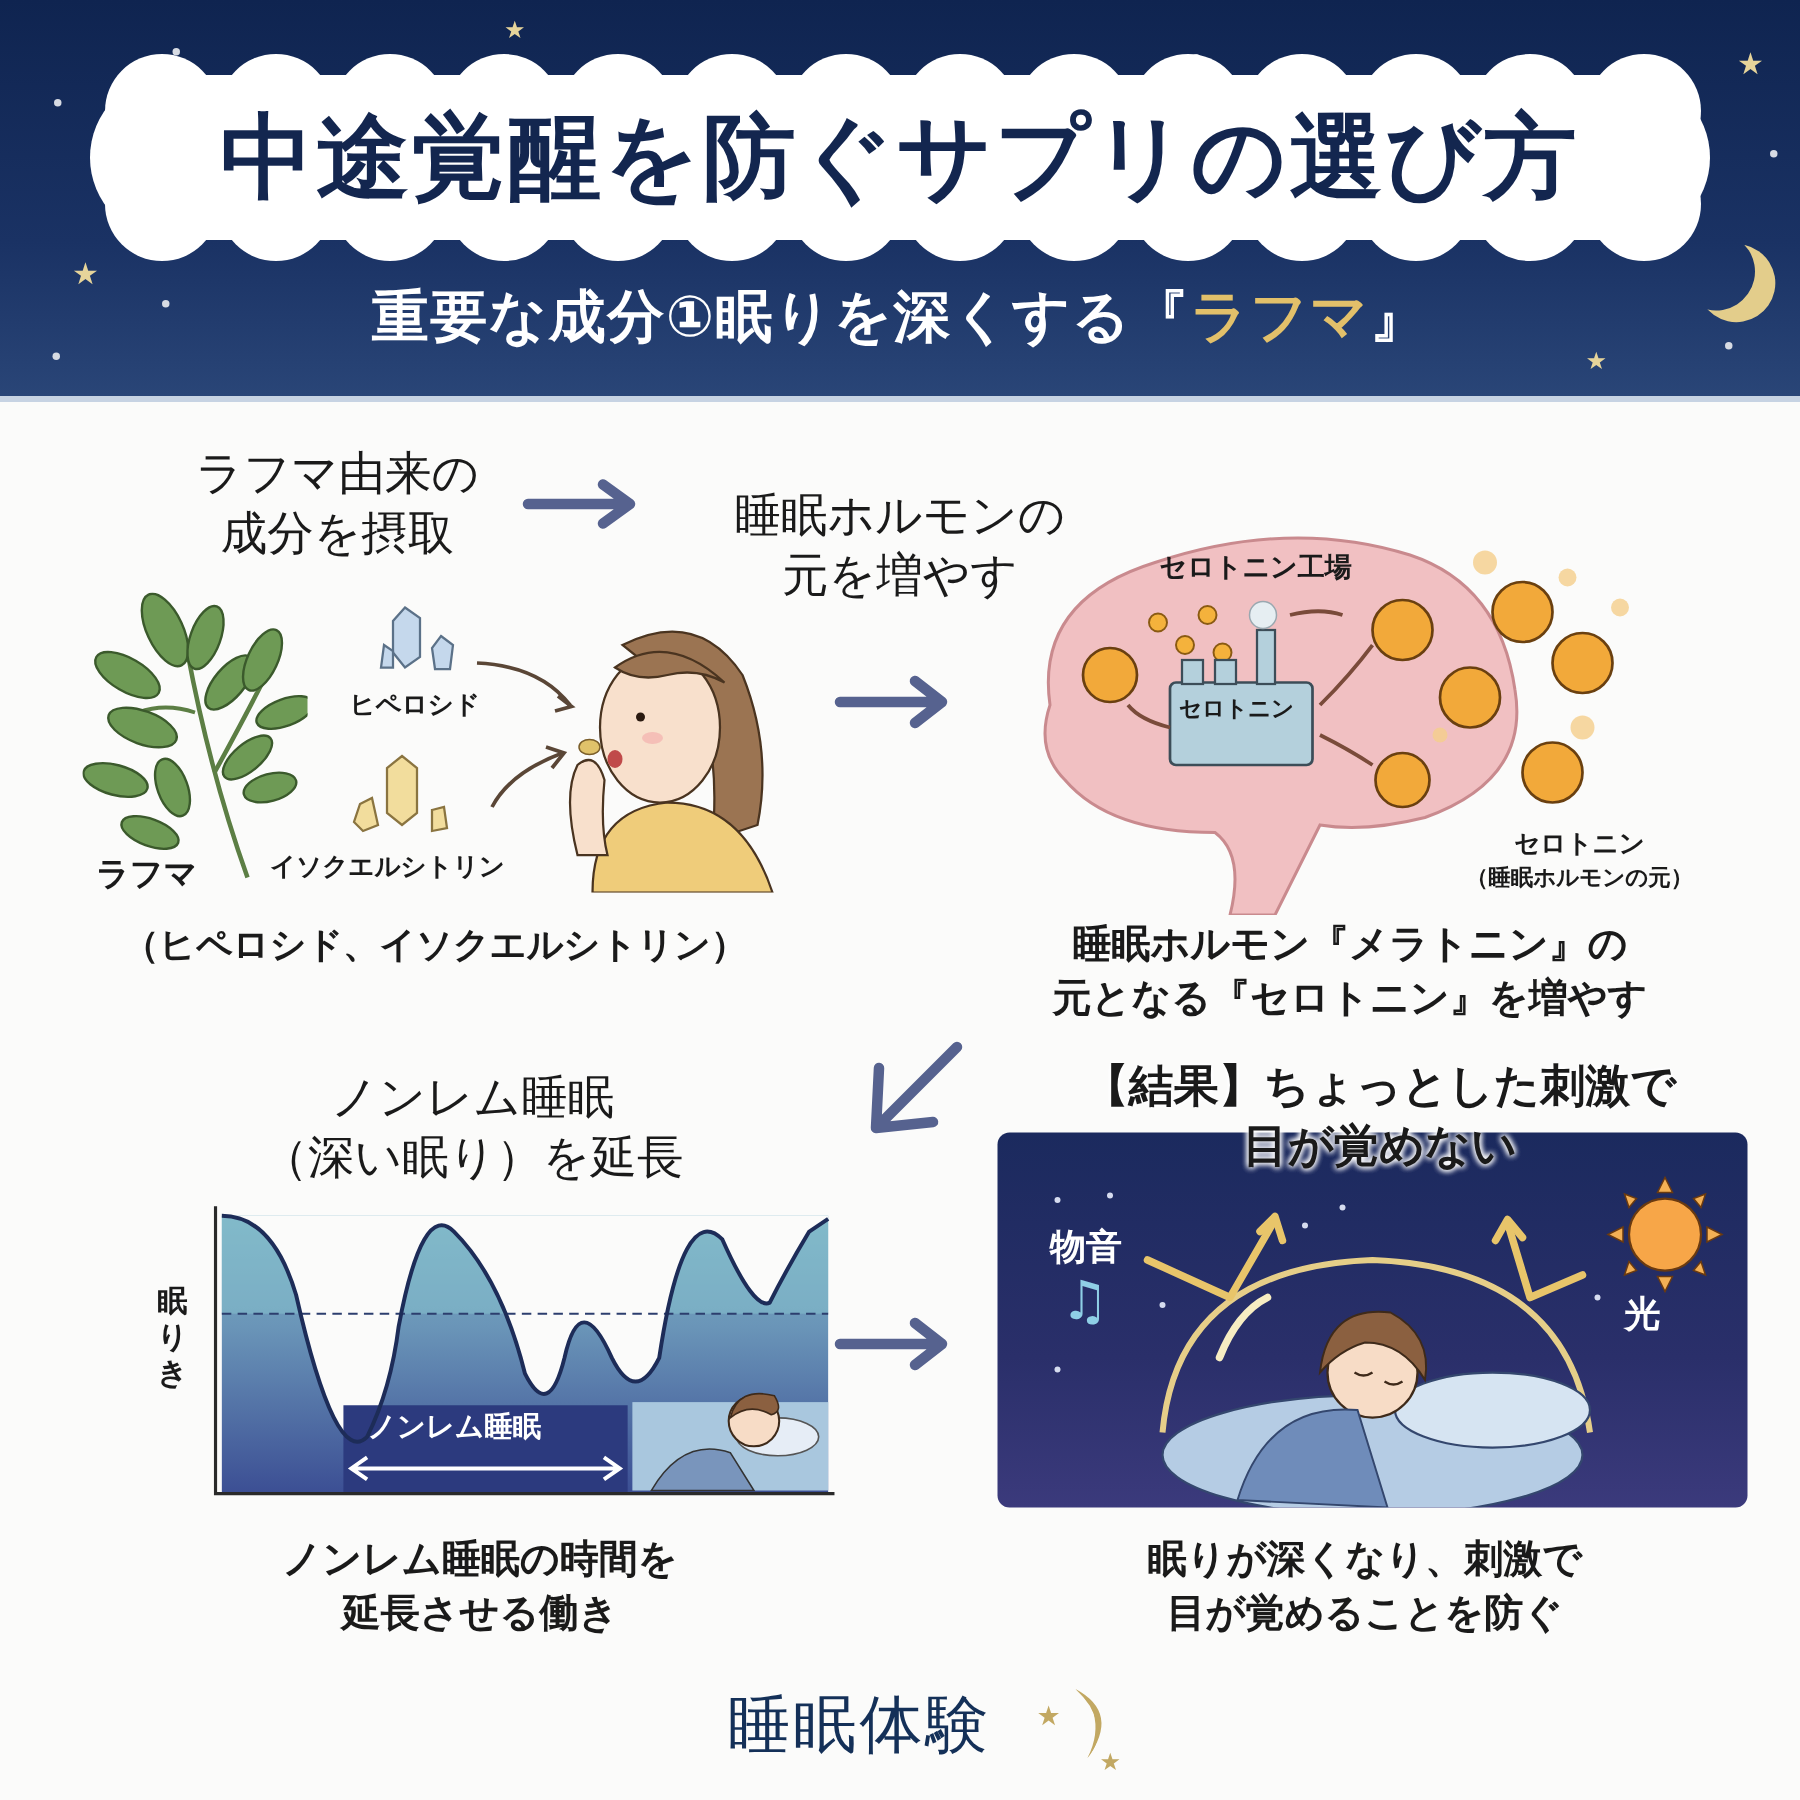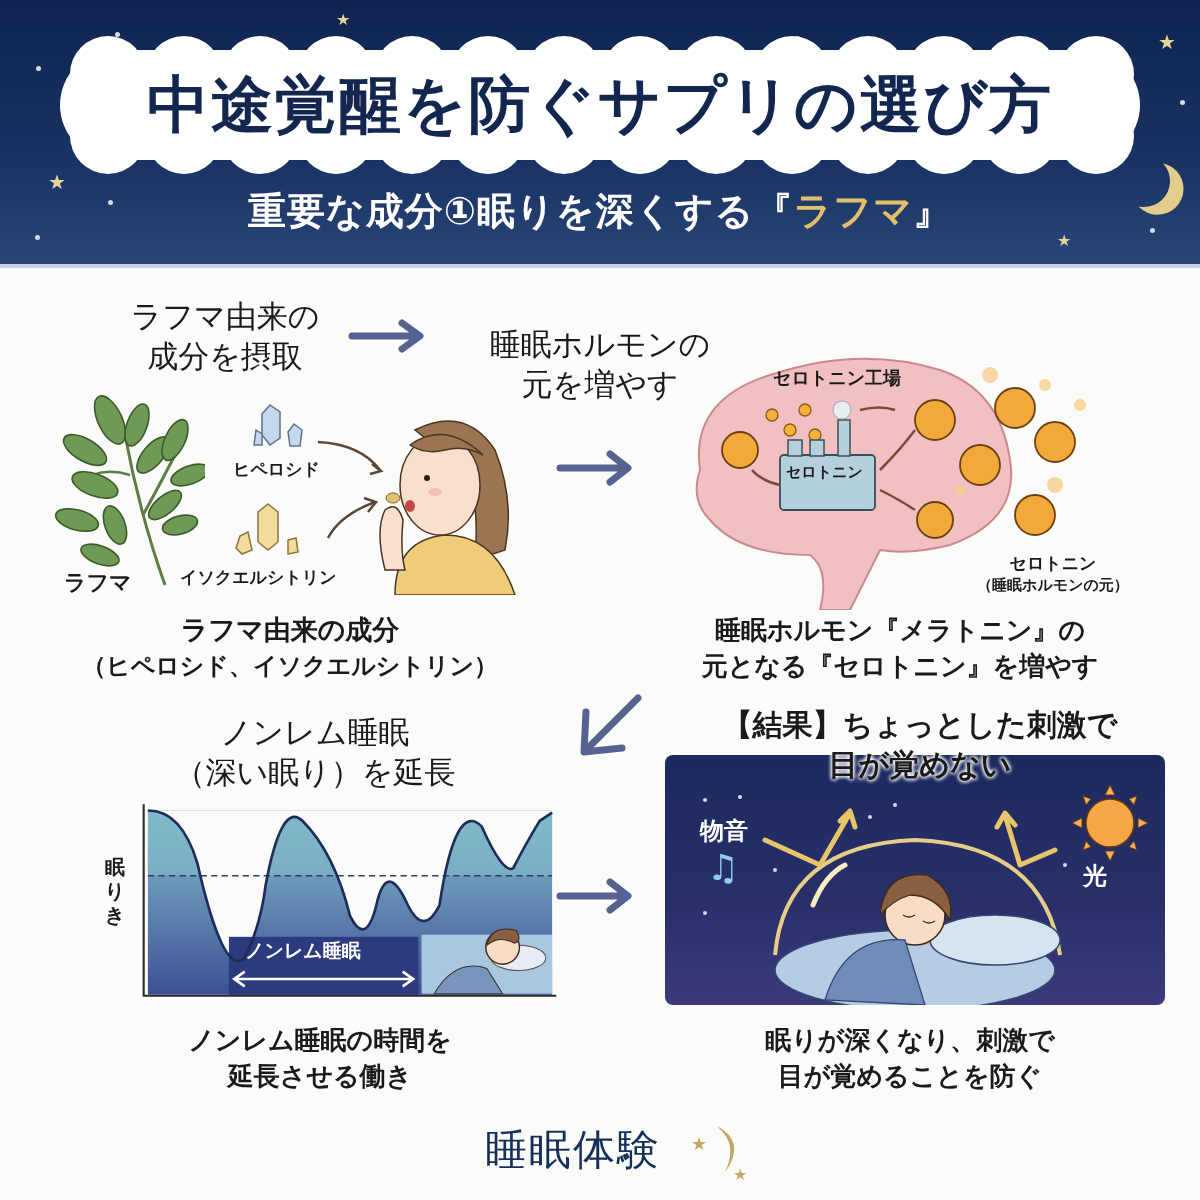--- a/index.html
+++ b/index.html
@@ -189,21 +189,20 @@
   <ellipse cx="85" cy="75" rx="40" ry="50" fill="#f8e0cc" stroke="#4a3420" stroke-width="1.5"></ellipse>
   <path d="M55 35 Q90 10 128 45 Q110 35 90 40 Q70 45 55 35 Z" fill="#9b7452" stroke="#4a3420" stroke-width="1.5"></path>
   <circle cx="72" cy="68" r="3" fill="#2a1a10"></circle>
   <ellipse cx="80" cy="82" rx="7" ry="4" fill="#f4b0ae" opacity="0.7"></ellipse>
   <ellipse cx="55" cy="96" rx="5" ry="6" fill="#c04a4a"></ellipse>
   <path d="M30 160 Q20 120 30 100 Q42 90 48 110 Q45 140 50 160 Z" fill="#f8e0cc" stroke="#4a3420" stroke-width="1.5"></path>
   <ellipse cx="38" cy="88" rx="7" ry="5" fill="#e0c26a" stroke="#7a5e2a" stroke-width="1"></ellipse>
 </svg>
 
 <div class="caption" style="left:40px;top:612px;width:500px;">
-  <div style="font-size:27px;">ラフマ由来の成分</div>
   <div style="font-size:24px;">（ヒペロシド、イソクエルシトリン）</div>
 </div>
 
 <svg class="arrow" style="left:556px;top:448px;" width="80" height="40" viewBox="0 0 80 40">
   <path d="M4 20 H70 M54 6 L72 20 L54 34" stroke="#56628f" stroke-width="7" fill="none" stroke-linecap="round" stroke-linejoin="round"></path>
 </svg>
 
 <svg class="arrow" style="left:680px;top:350px;" width="500" height="260" viewBox="0 0 500 260">
   <path d="M20 120 Q10 50 90 25 Q180 -5 260 20 Q320 40 330 110 Q340 170 270 195 Q230 205 200 200 Q180 240 170 260 L140 260 Q150 220 130 205 Q60 205 30 170 Q10 150 20 120 Z" fill="#f1c0c2" stroke="#c98a8e" stroke-width="2"></path>
   <g fill="#f4b23c" stroke="#8a5a12" stroke-width="1.3">

